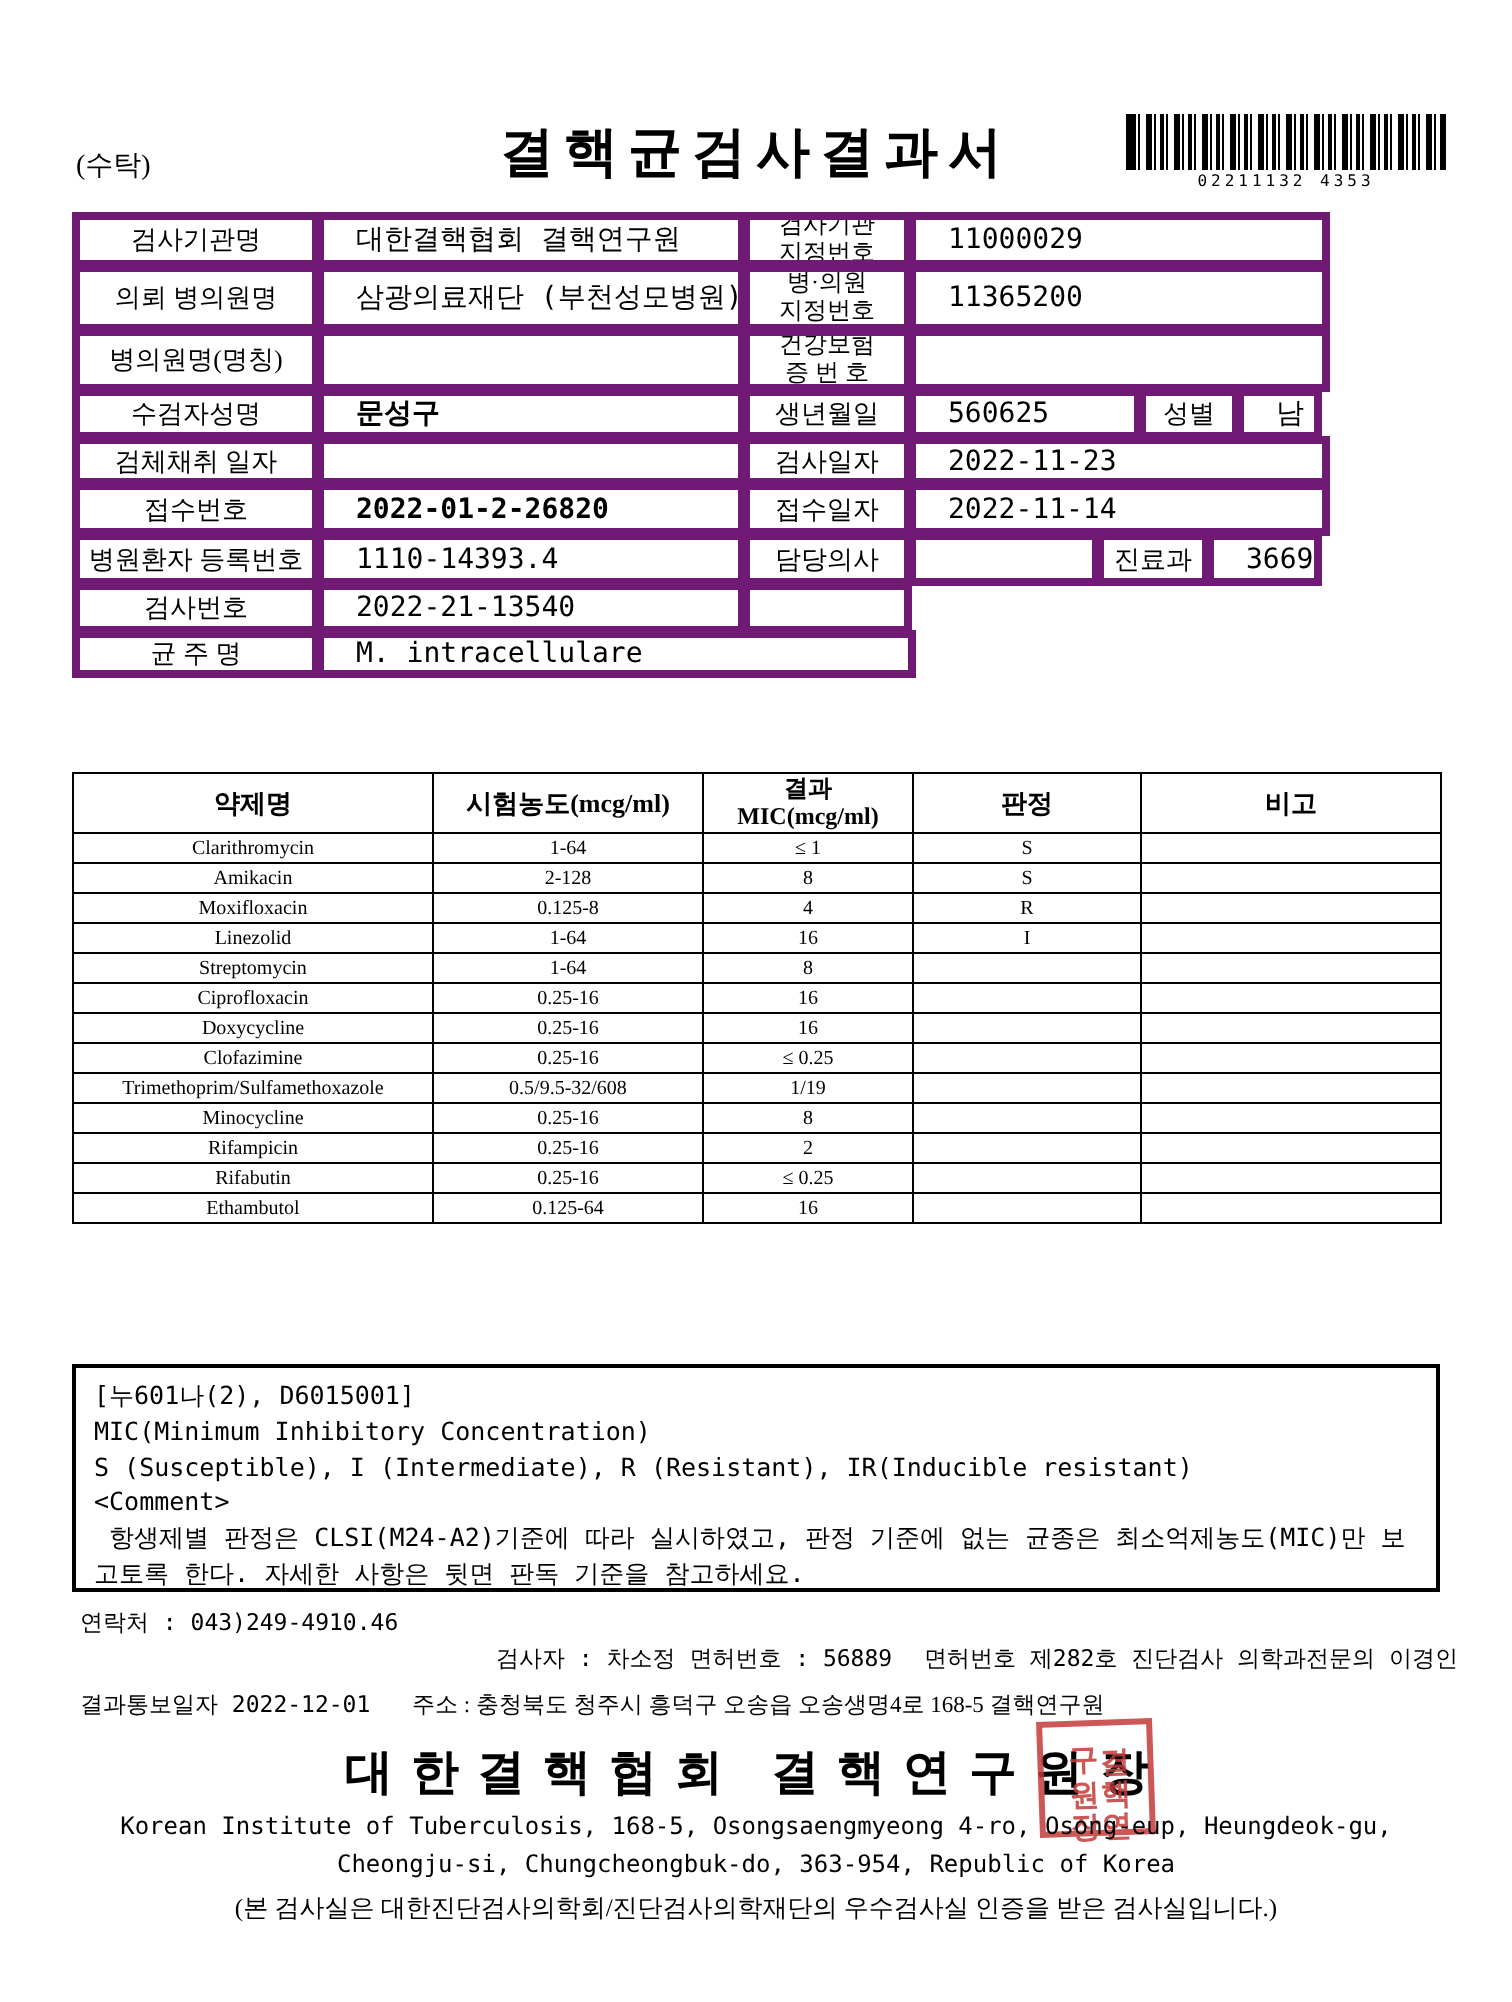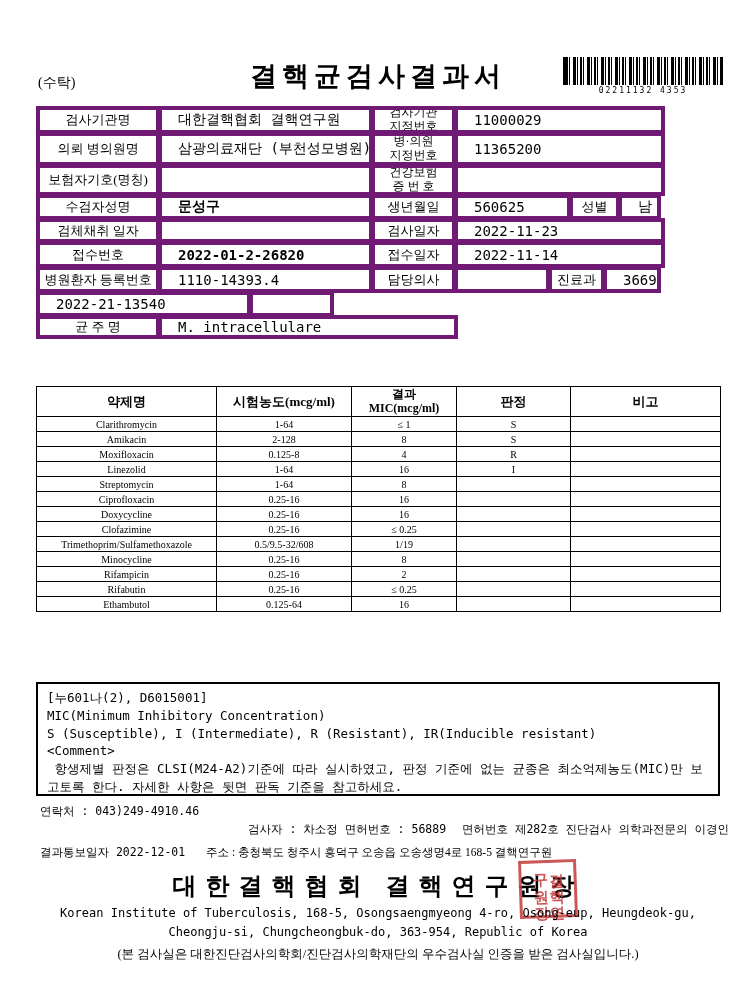--- a/index.html
+++ b/index.html
@@ -103,21 +103,21 @@
       <div class="cell val w211">11000029</div>
     </div>
     <div class="irow h34">
       <div class="cell lab w124">의뢰 병의원명</div>
       <div class="cell val w215">삼광의료재단 (부천성모병원)</div>
       <div class="cell lab two w85">병·의원
 지정번호</div>
       <div class="cell val w211">11365200</div>
     </div>
     <div class="irow h32">
-      <div class="cell lab w124">보험자기호(명칭)</div>
+      <div class="cell lab w124">병의원명(명칭)</div>
       <div class="cell val w215"></div>
       <div class="cell lab two w85">건강보험
 증 번 호</div>
       <div class="cell val w211"></div>
     </div>
     <div class="irow h26">
       <div class="cell lab w124">수검자성명</div>
       <div class="cell val bold w215">문성구</div>
       <div class="cell lab w85">생년월일</div>
       <div class="cell val w117">560625</div>
@@ -138,20 +138,21 @@
     </div>
     <div class="irow h27">
       <div class="cell lab w124">병원환자 등록번호</div>
       <div class="cell val w215">1110-14393.4</div>
       <div class="cell lab w85">담당의사</div>
       <div class="cell val w96"></div>
       <div class="cell lab w57">진료과</div>
       <div class="cell val w58">366971</div>
     </div>
     <div class="irow h26">
+      <div class="cell lab w124">검사번호</div>
       <div class="cell val w215">2022-21-13540</div>
       <div class="cell val w85"></div>
     </div>
     <div class="irow h38">
       <div class="cell lab w124">균 주 명</div>
       <div class="cell val w300">M. intracellulare</div>
     </div>
   </div>
 
   <table class="drug-table">

